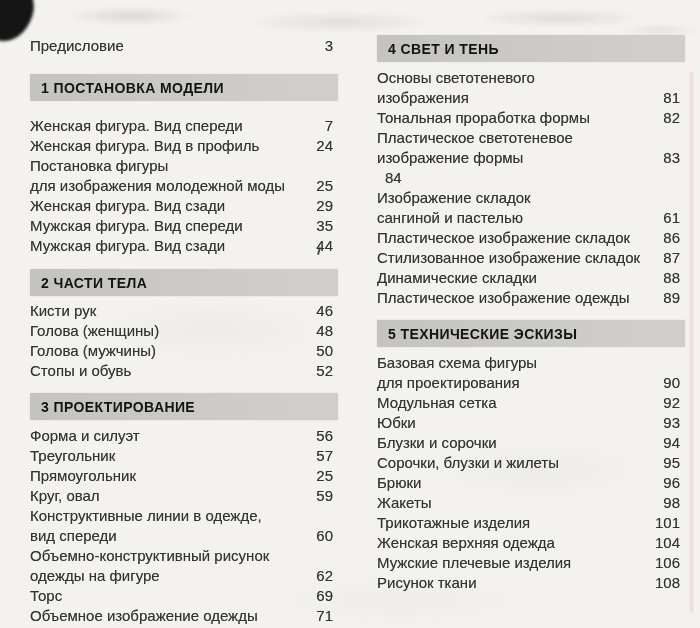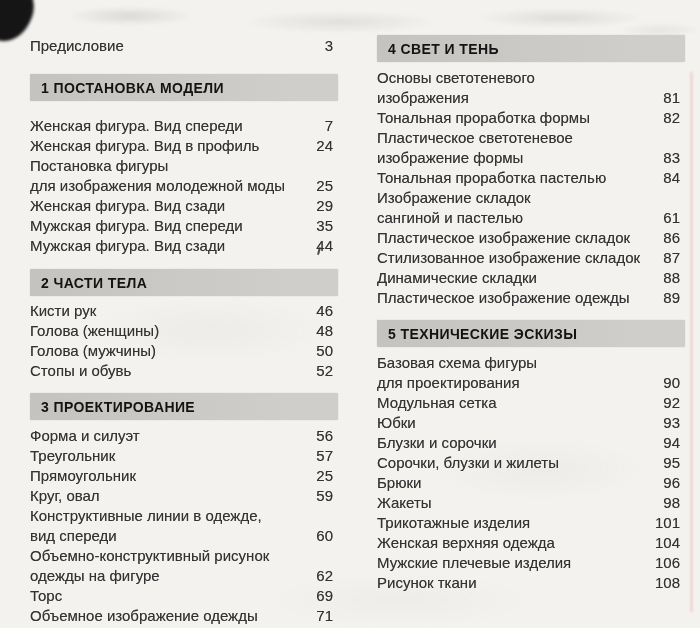--- a/index.html
+++ b/index.html
@@ -254,21 +254,20 @@
             <div class="toc-line">
               <span class="title">Пластическое светотеневое</span>
             </div>
             <div class="toc-line">
               <span class="title">изображение формы</span>
               <span class="page-num">83</span>
             </div>
           </div>
           <div class="toc-item">
             <div class="toc-line">
-              <span class="title">Тональная проработка пастелью</span>
               <span class="page-num">84</span>
             </div>
           </div>
           <div class="toc-item">
             <div class="toc-line">
               <span class="title">Изображение складок</span>
             </div>
             <div class="toc-line">
               <span class="title">сангиной и пастелью</span>
               <span class="page-num">61</span>

